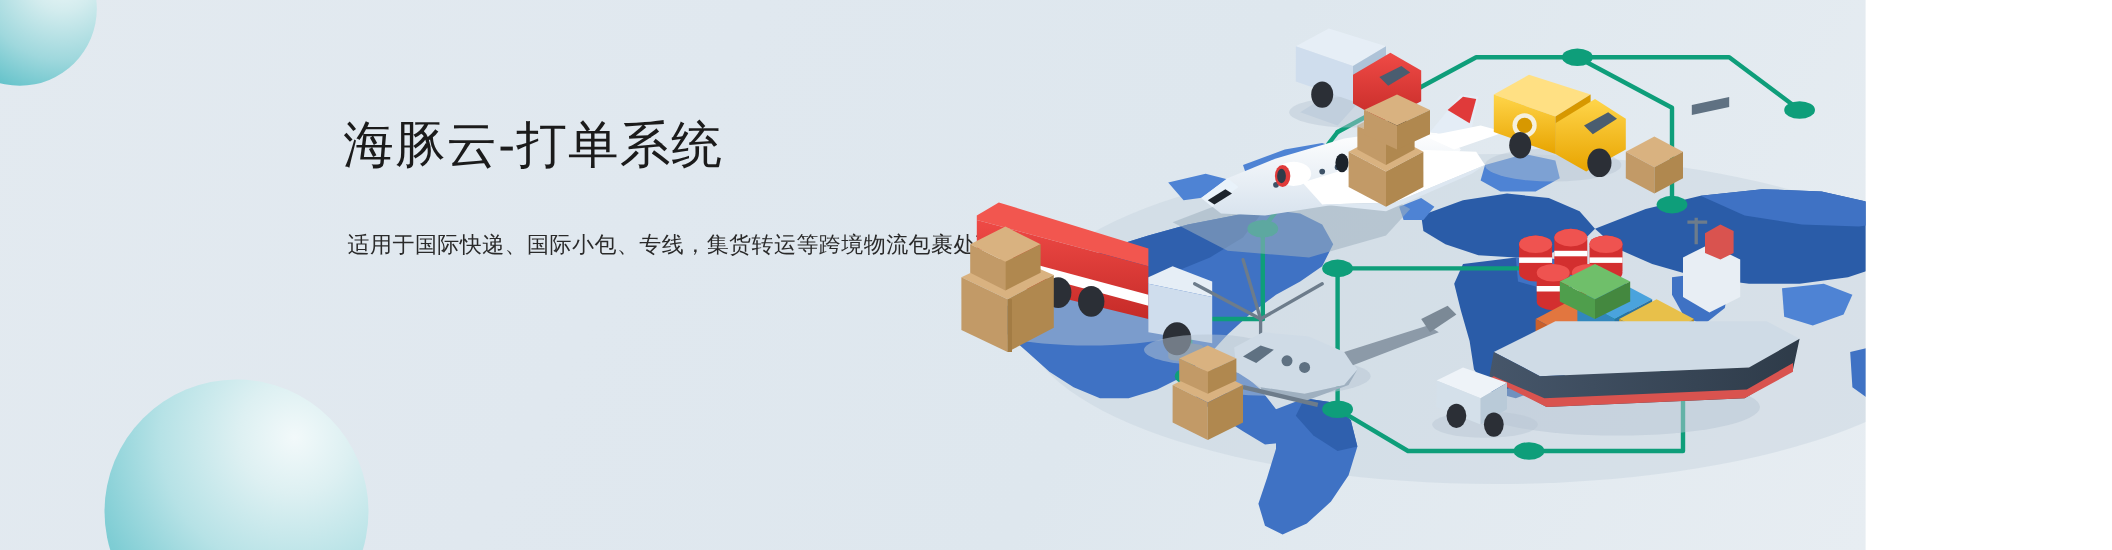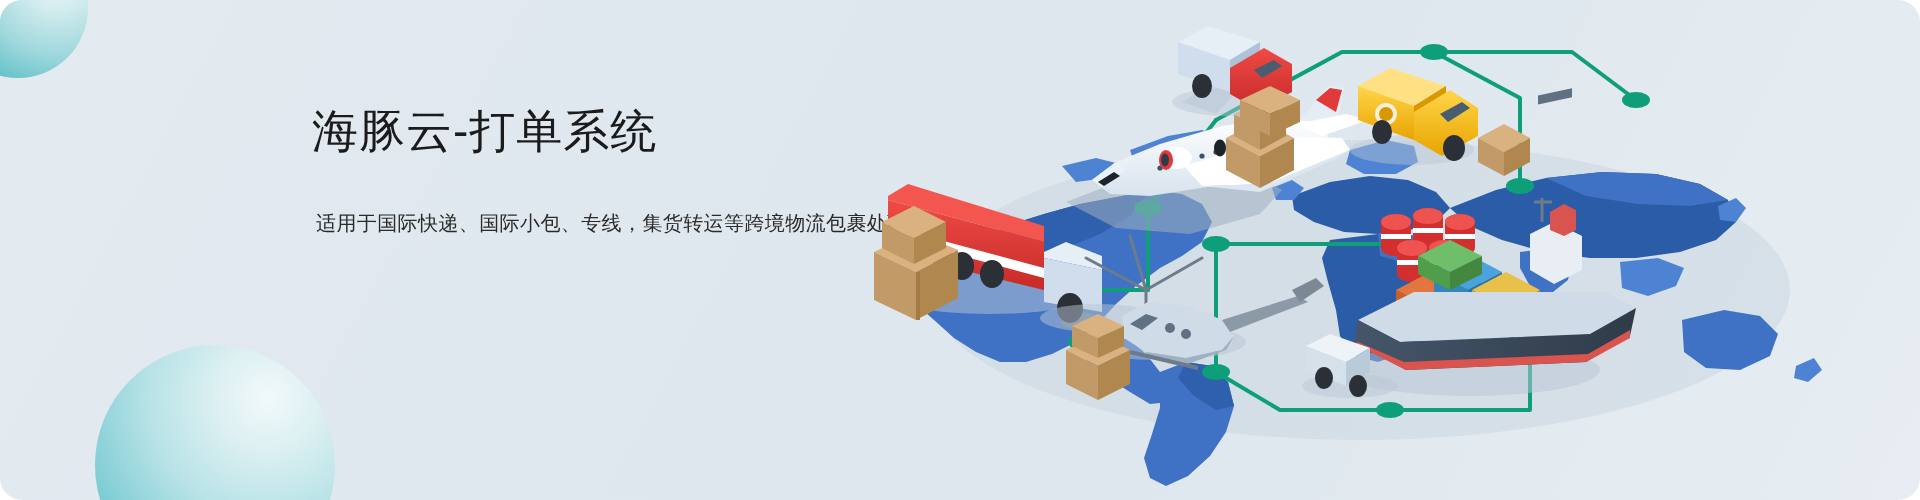--- a/index.html
+++ b/index.html
@@ -1,23 +1,22 @@
 <!DOCTYPE html>
 <html><head>
 <meta charset="utf-8">
 <style>
   html,body{margin:0;padding:0;}
   body{
     width:1920px;height:500px;overflow:hidden;
     font-family:"Liberation Sans","DejaVu Sans",sans-serif;
   }
   #banner{
-    position:relative;width:1920px;height:500px;overflow:hidden;
+    position:relative;width:1696px;height:500px;overflow:hidden;
     background:linear-gradient(118deg,#e3eaf0 0%,#e0e8ef 35%,#dee7ee 60%,#e7edf2 100%);
-    border-radius:22px;
   }
   
   .sphere{position:absolute;border-radius:50%;pointer-events:none;}
   #sphere-top{
     left:-52px;top:-62px;width:140px;height:140px;
     background:radial-gradient(circle at 78% 28%, #eef7f8 0%, #d3ecee 22%, #9fd8dd 52%, #58bec6 82%, #36b0ba 100%);
   }
   #sphere-bottom{
     left:95px;top:345px;width:240px;height:240px;
     background:radial-gradient(circle at 72% 22%, #f2f9fa 0%, #ddf0f2 20%, #b6e2e6 48%, #7fcdd4 75%, #59c0c8 100%);

